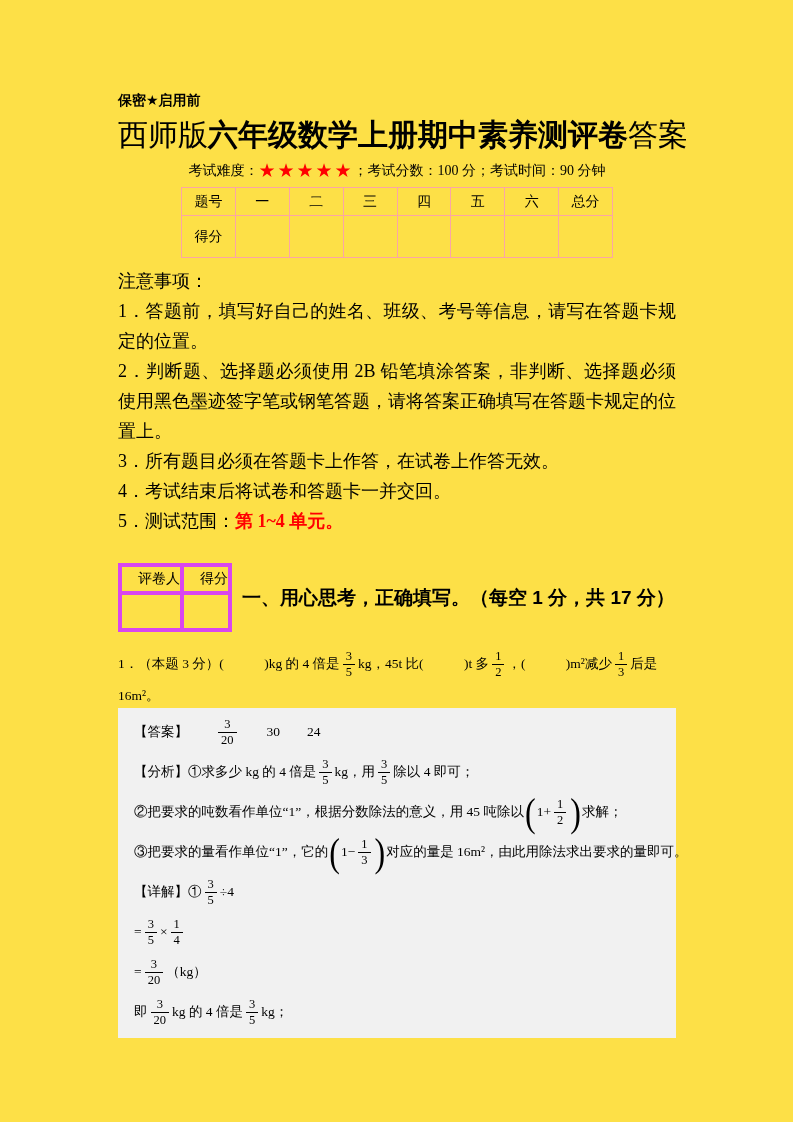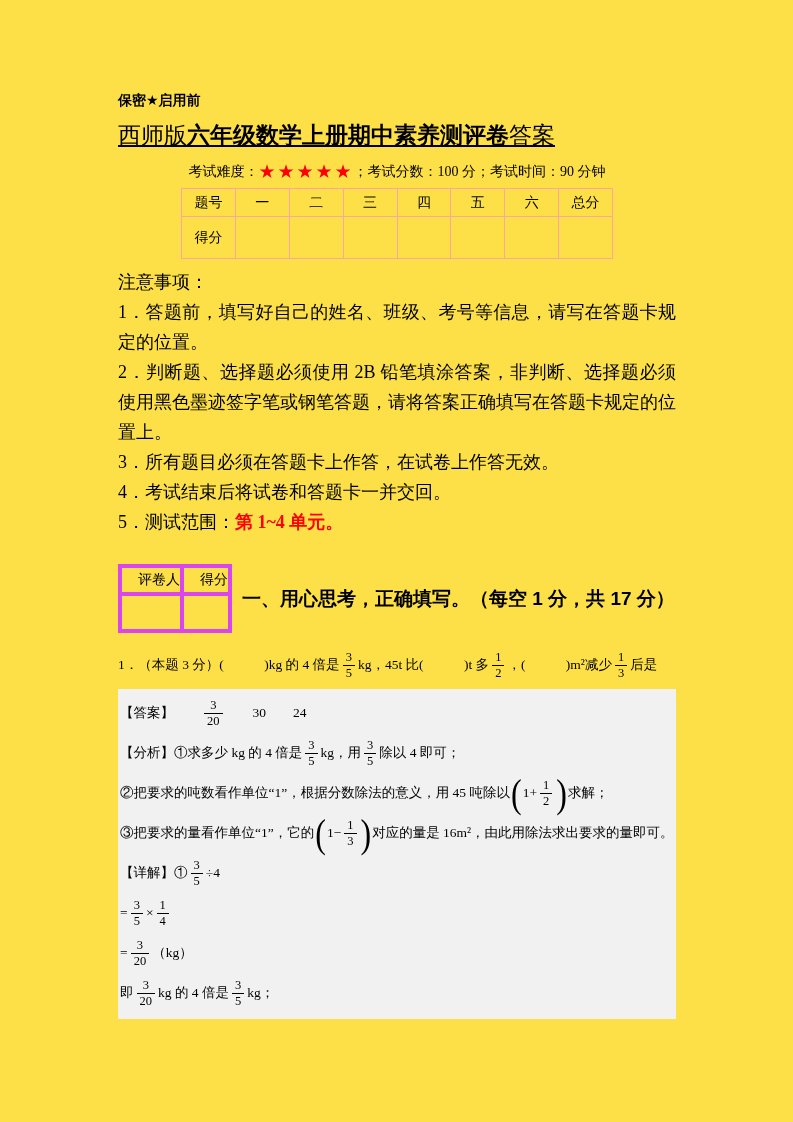--- a/index.html
+++ b/index.html
@@ -7,21 +7,21 @@
     position:relative; width:793px; height:1122px; background:#fde047;
     color:#000; font-family:"Liberation Serif","DejaVu Serif",serif;
     overflow:hidden;
   }
   .content { width:558px; margin-left:118px; }
 
   .confidential {
     padding-top:92px; font-size:14px; font-weight:bold;
     font-family:"Liberation Sans","DejaVu Sans",sans-serif;
   }
-  .title { text-align:left; font-size:23px; margin-top:10px; line-height:30px; white-space:nowrap;text-decoration:underline; }
+  .title { text-align:center; font-size:30px; margin-top:10px; line-height:30px; white-space:nowrap; }
   .title .t-plain { font-family:"Liberation Serif",serif; }
   .title .t-main  { font-weight:bold; font-family:"Liberation Sans","DejaVu Sans",sans-serif; }
   .subtitle {
     text-align:center; margin-top:10px; font-size:21px; line-height:27px;
     font-weight:bold; color:#ff0000;
     font-family:"Liberation Sans","DejaVu Sans",sans-serif;
   }
   .exam-info { text-align:center; margin-top:8px; font-size:14px; line-height:24px; white-space:nowrap; }
   .exam-info .stars {
     color:#ff0000; font-size:19px; letter-spacing:2px; vertical-align:-2px;
@@ -49,21 +49,21 @@
     margin-left:10px; font-size:19px; font-weight:bold; white-space:nowrap;
     font-family:"Liberation Sans","DejaVu Sans",sans-serif;
   }
 
   .question { margin-top:10px; font-size:13.5px; }
   .q-line1 { display:flex; align-items:center; white-space:nowrap; height:44px; }
   .q-line2 { line-height:20px; }
 
   .answer-block {
     margin-top:2px; width:558px; box-sizing:border-box;
-    background:#f1f1f1; padding:4px 0 6px 2px; font-size:13.5px;
+    background:#f1f1f1; padding:4px 0 6px 16px; font-size:13.5px;
   }
   .rich-line { display:flex; align-items:center; white-space:nowrap; min-height:40px; }
 
   .frac { display:inline-block; text-align:center; font-size:12.5px; line-height:1.2; margin:0 3px; }
   .frac .num { display:block; border-bottom:1px solid #000; padding:0 3px; }
   .frac .den { display:block; padding:0 3px; }
   .bigp {
     display:inline-block; font-size:32px; line-height:1; transform:scaleY(1.25);
     margin:0 1px; font-weight:400;
   }
@@ -147,20 +147,21 @@
             <span class="num">1</span>
             <span class="den">2</span>
           </span>
           <span class="seg">，(　　　)m²减少</span>
           <span class="frac">
             <span class="num">1</span>
             <span class="den">3</span>
           </span>
           <span class="seg">后是</span>
         </div>
+      <div class="q-line2">16m²。</div>
     </div>
 
     <div class="answer-block">
       <div class="rich-line">
           <span class="seg">【答案】　　</span>
           <span class="frac">
             <span class="num">3</span>
             <span class="den">20</span>
           </span>
           <span class="seg">　　30　　24</span>

